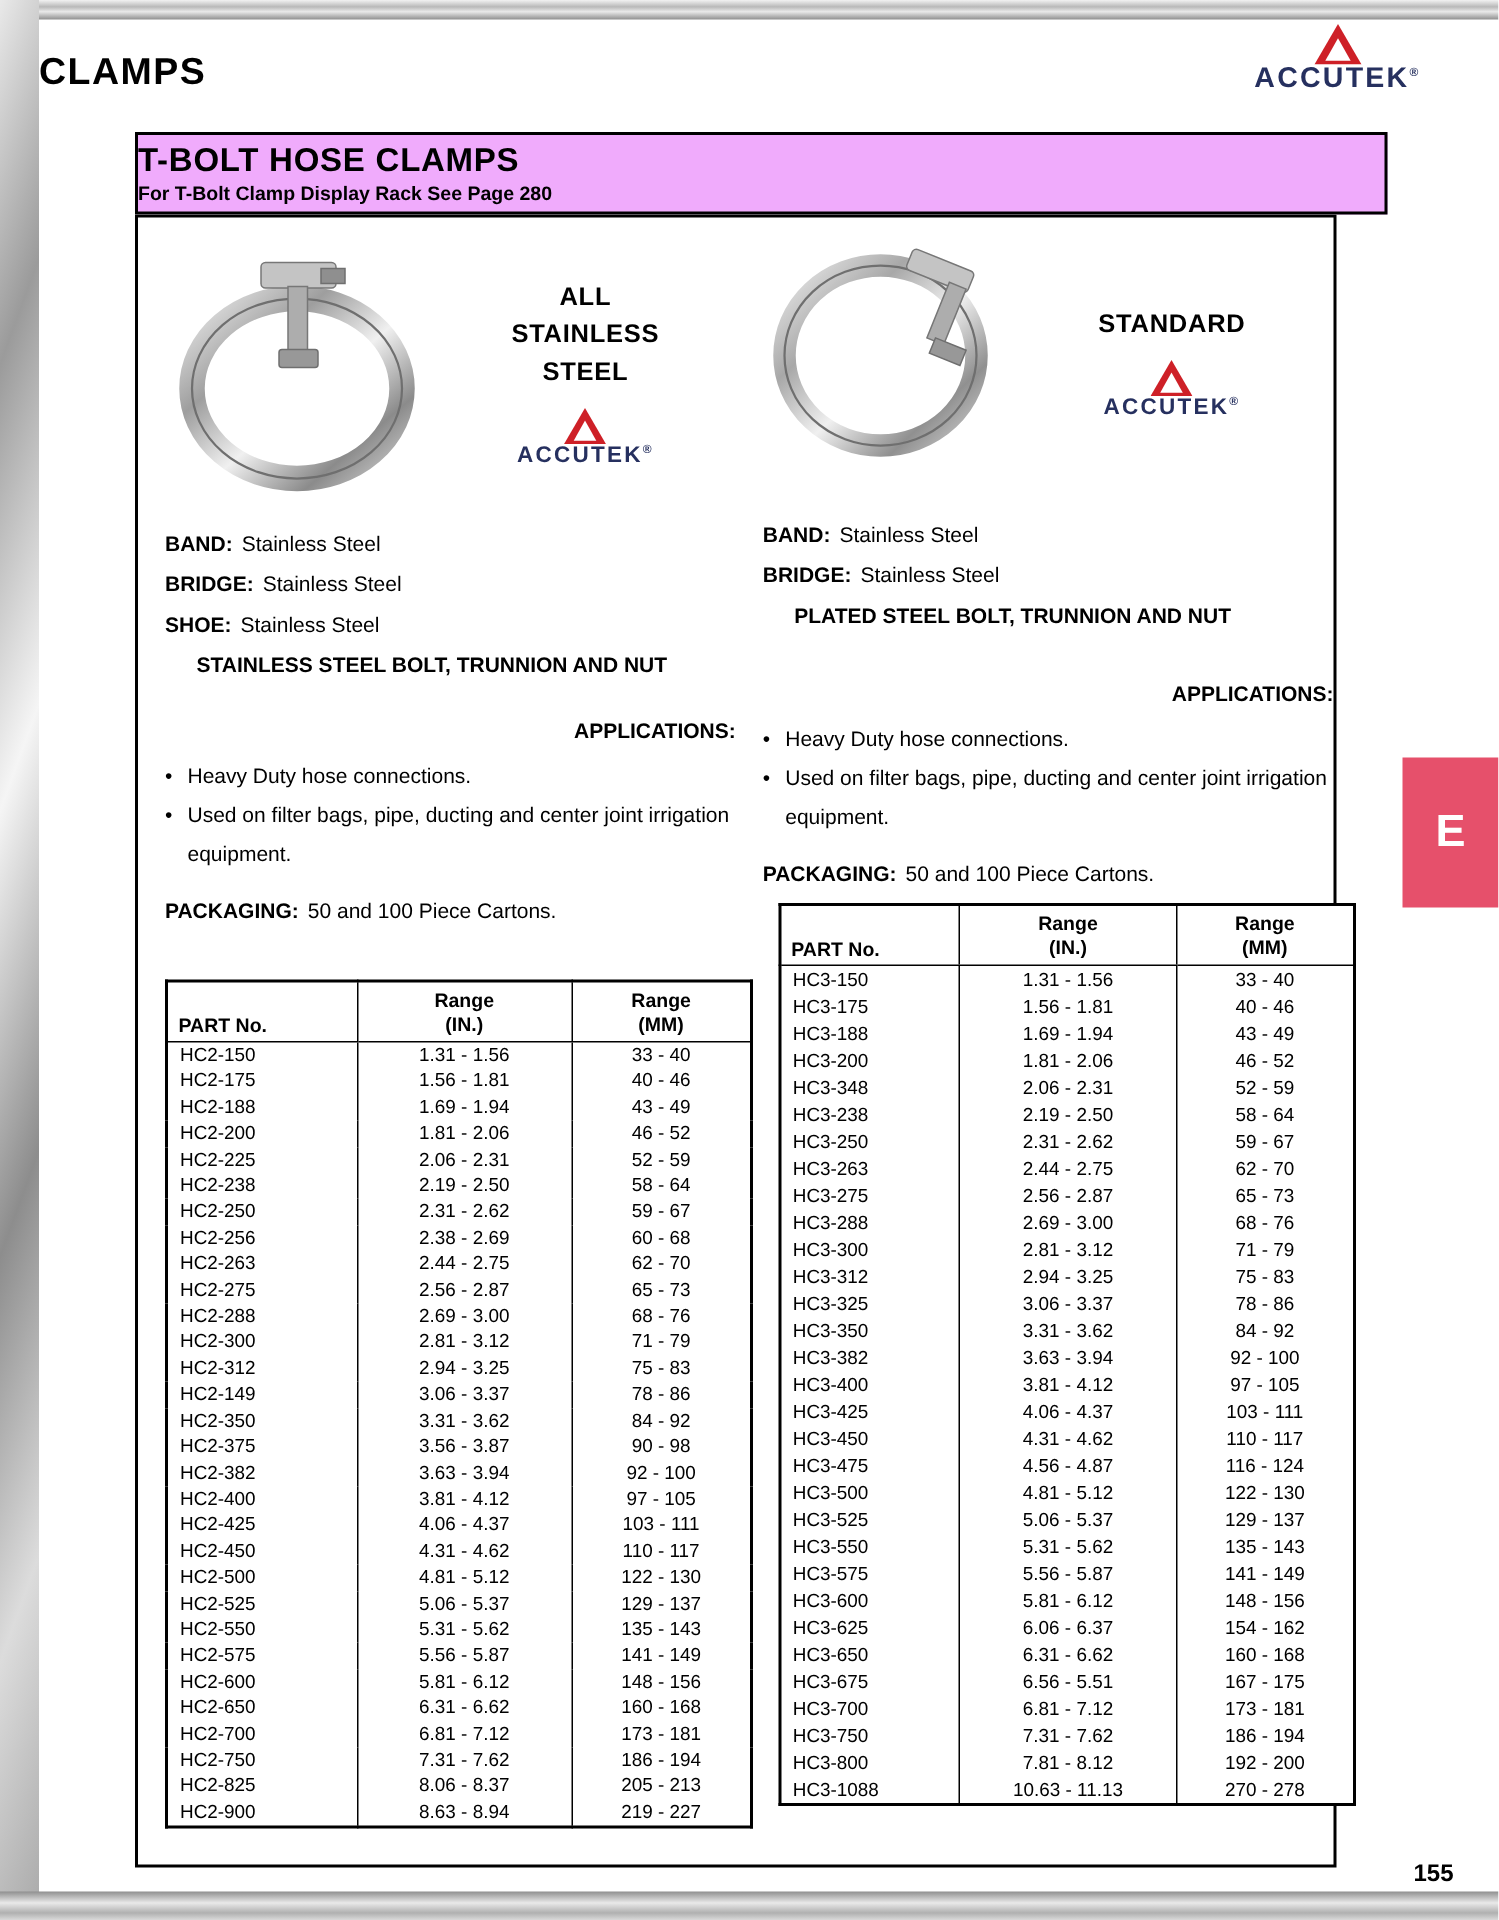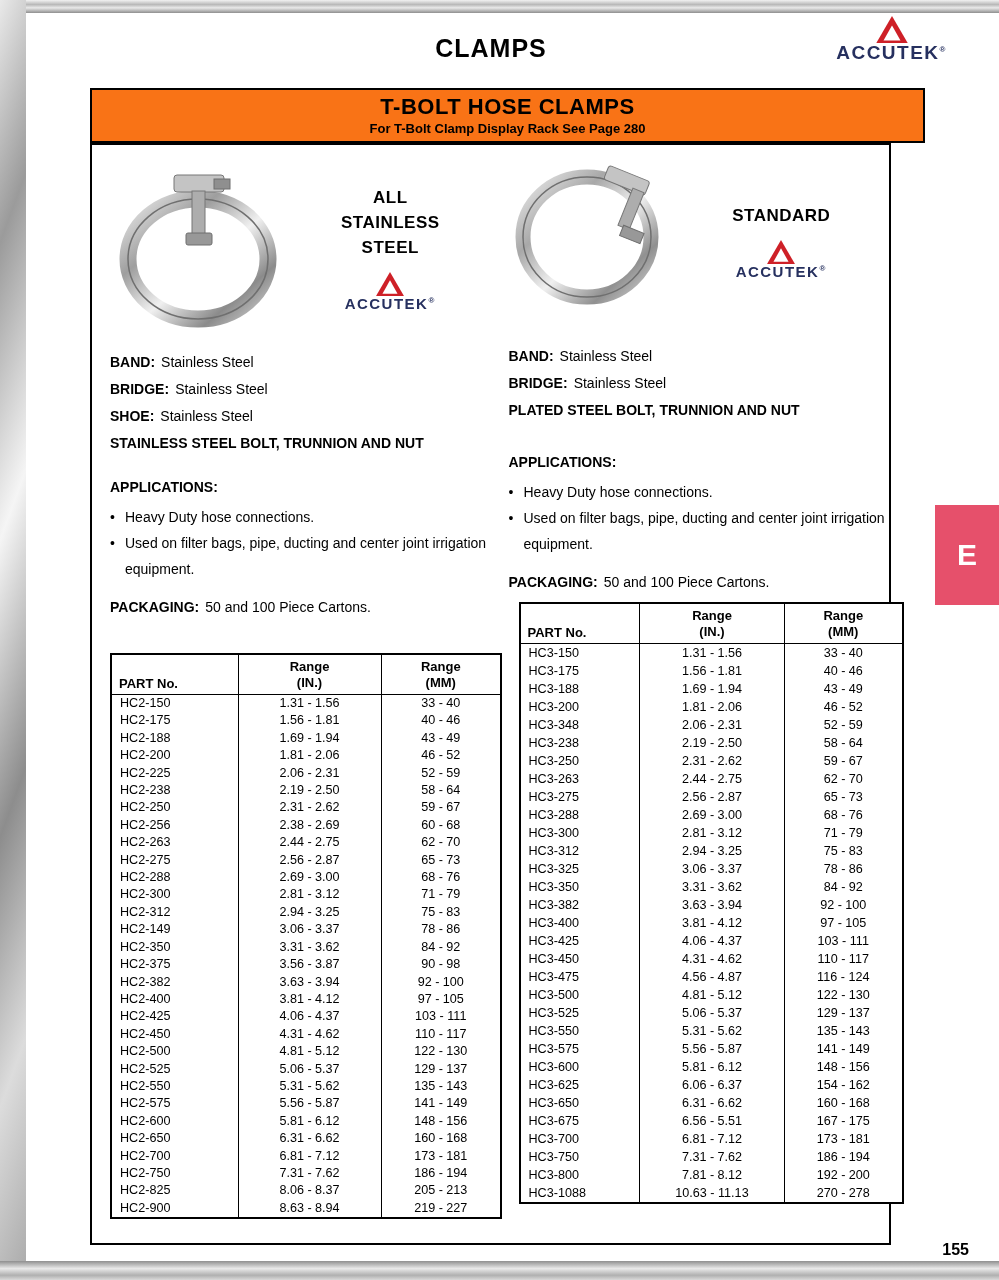--- a/index.html
+++ b/index.html
@@ -22,35 +22,35 @@
     background:linear-gradient(110deg,#e9e9e9 0%,#9b9b9b 18%,#f5f5f5 40%,#8d8d8d 62%,#dcdcdc 82%,#a9a9a9 100%);
   }
   .metal-bottom {
     position:absolute; left:0; top:1261px; width:999px; height:19px;
     background:linear-gradient(180deg,#8f8f8f 0%,#e9e9e9 40%,#b0b0b0 75%,#d9d9d9 100%);
   }
 
   
   .header-title {
     position:absolute; left:26px; top:34px; width:930px;
-    text-align:center; font-size:25px; font-weight:bold; letter-spacing:1px;
+    text-align:left; font-size:25px; font-weight:bold; letter-spacing:1px;
   }
   .logo { display:inline-flex; flex-direction:column; align-items:center; }
   .logo-top { position:absolute; top:16px; right:52px; }
   .logo-text {
     font-weight:bold; color:#26305f; letter-spacing:1.5px; line-height:1.05;
   }
   .logo-top .logo-text { font-size:19px; }
   .logo-text sup { font-size:8px; color:#26305f; }
   .tri { display:block; }
 
   
   .banner {
     position:absolute; left:90px; top:88px; width:835px; height:55px;
-    background:#f97316; border:2px solid #000; text-align:center; padding-top:4px;
+    background:#f0abfc; border:2px solid #000; padding-top:4px;
   }
   .banner-title { font-size:22px; font-weight:bold; letter-spacing:0.5px; }
   .banner-sub { font-size:13px; font-weight:bold; margin-top:1px; }
 
   
   .main-box {
     position:absolute; left:90px; top:143px; width:801px; height:1102px;
     border:2px solid #000; display:flex; background:#fff;
   }
   .col { width:50%; position:relative; padding:10px 0 0 18px; }
@@ -64,22 +64,22 @@
   .variant-title {
     font-size:17px; font-weight:bold; letter-spacing:0.5px;
     line-height:25px; white-space:pre-line;
   }
   .logo-mid { margin-top:12px; }
   .logo-mid .logo-text { font-size:15px; }
 
   
   .spec { font-size:14px; line-height:27px; }
   .spec .lbl { font-weight:bold; margin-right:6px; }
-  .hardware-line { font-size:14px; font-weight:bold; margin-top:3px; line-height:20px; padding-right:7px; }
-  .apps-label { font-size:14px; font-weight:bold; margin-top:26px; }
+  .hardware-line { font-size:14px; font-weight:bold; margin-top:3px; line-height:20px; padding-right:7px;margin-left:21px; }
+  .apps-label { font-size:14px; font-weight:bold; margin-top:26px;text-align:right; }
   ul.apps { list-style:none; margin-top:9px; max-width:382px; }
   ul.apps li {
     font-size:14px; line-height:26px; padding-left:15px; text-indent:-15px;
   }
   ul.apps li::before { content:"\2022"; display:inline-block; width:15px; text-indent:0; }
   .packaging { font-size:14px; margin-top:17px; }
   .packaging .lbl { font-weight:bold; margin-right:6px; }
 
   
   table.spec-table {

